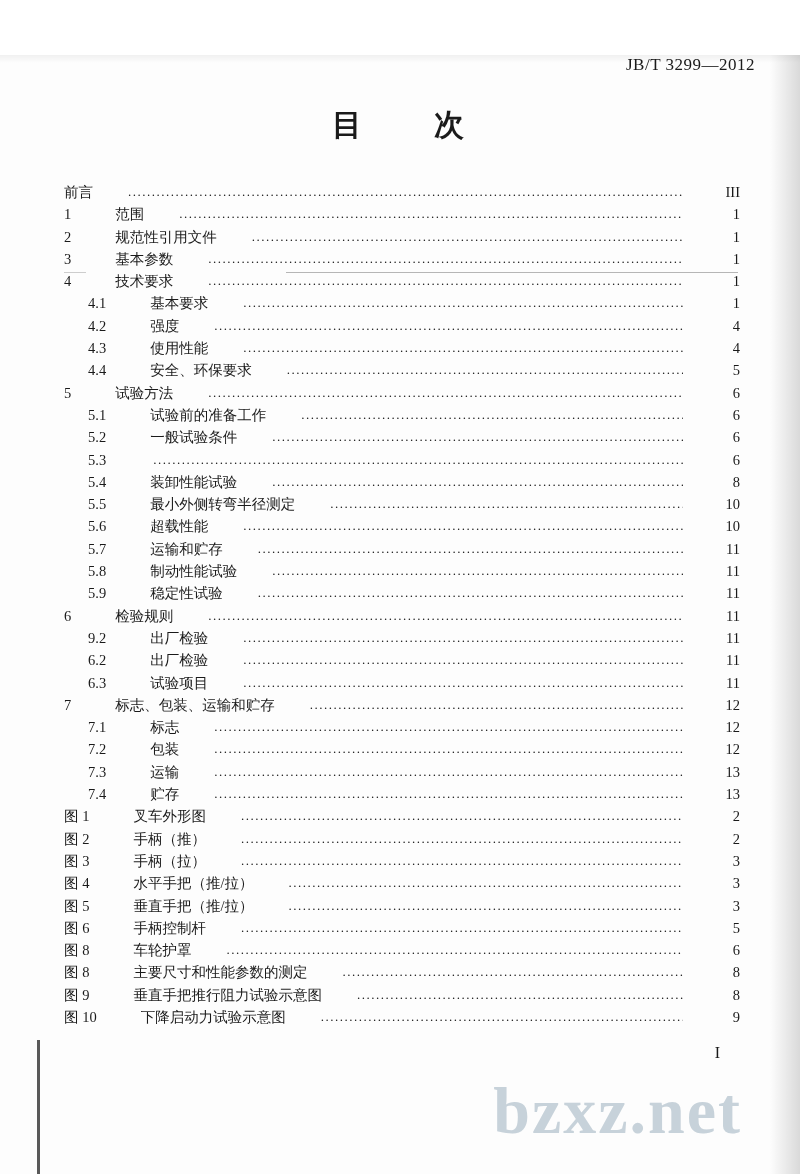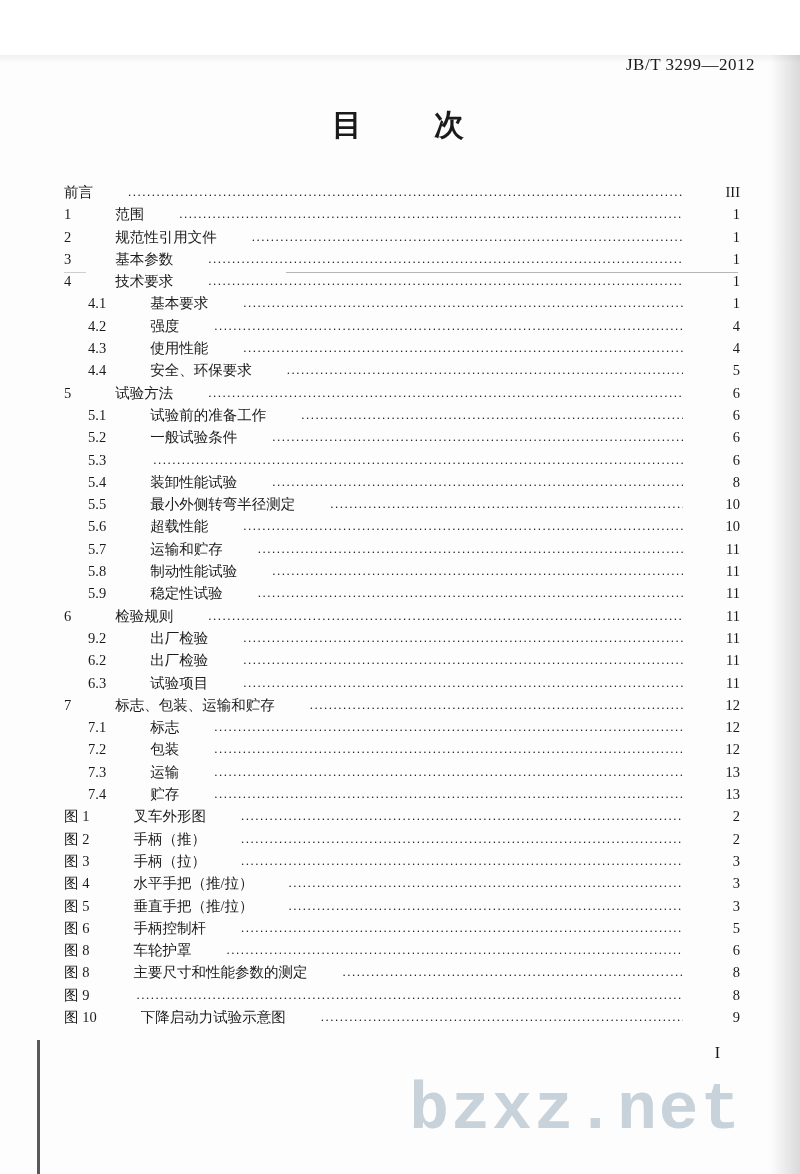--- a/index.html
+++ b/index.html
@@ -106,21 +106,21 @@
   .folio {
     margin-top: 16px;
     padding-right: 80px;
     text-align: right;
     font-size: 16px;
   }
   .watermark {
     position: absolute;
     top: 1018px;
     right: 58px;
-    font-family: Liberation Mono, monospace;
+    font-family: Liberation Serif, serif;
     font-weight: bold;
     font-size: 66px;
     letter-spacing: 2px;
     color: rgba(140, 163, 179, 0.48);
     pointer-events: none;
     z-index: 5;
   }
 </style>
 </head>
 <body>
@@ -385,20 +385,21 @@
 
   <div class="toc-row">
     <span class="num">图 8</span>
     <span class="title">主要尺寸和性能参数的测定</span>
     <span class="dots">....................................................................................................................................................................................................................................................................</span>
     <span class="pageno">8</span>
   </div>
 
   <div class="toc-row">
     <span class="num">图 9</span>
+    <span class="title">垂直手把推行阻力试验示意图</span>
     <span class="dots">....................................................................................................................................................................................................................................................................</span>
     <span class="pageno">8</span>
   </div>
 
   <div class="toc-row">
     <span class="num">图 10</span>
     <span class="title">下降启动力试验示意图</span>
     <span class="dots">....................................................................................................................................................................................................................................................................</span>
     <span class="pageno">9</span>
   </div>

